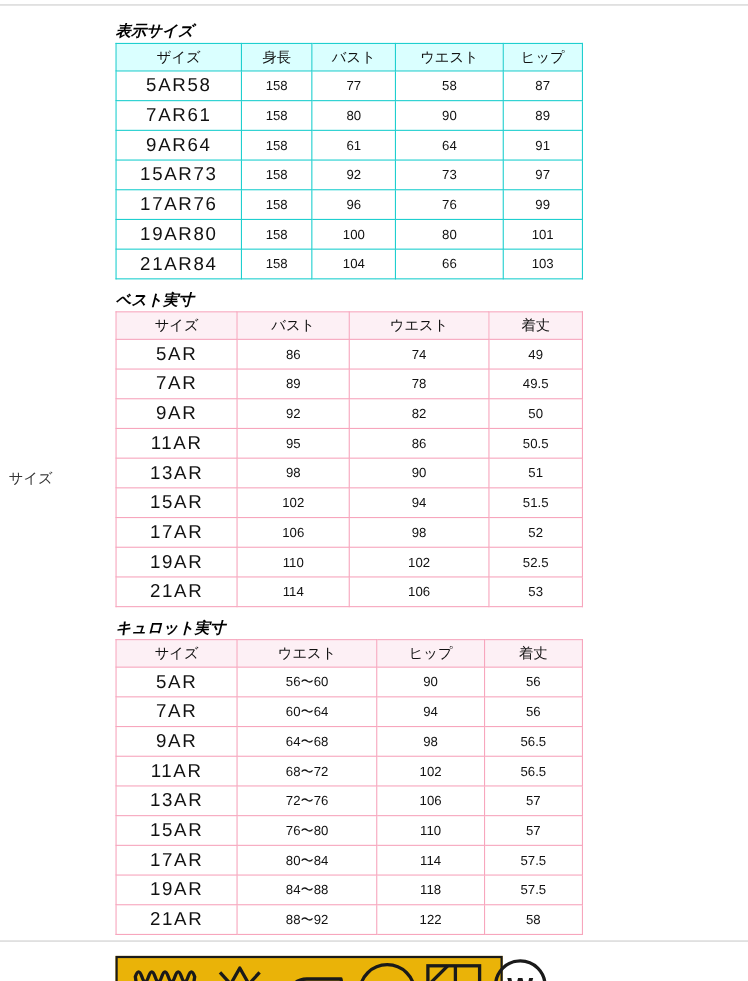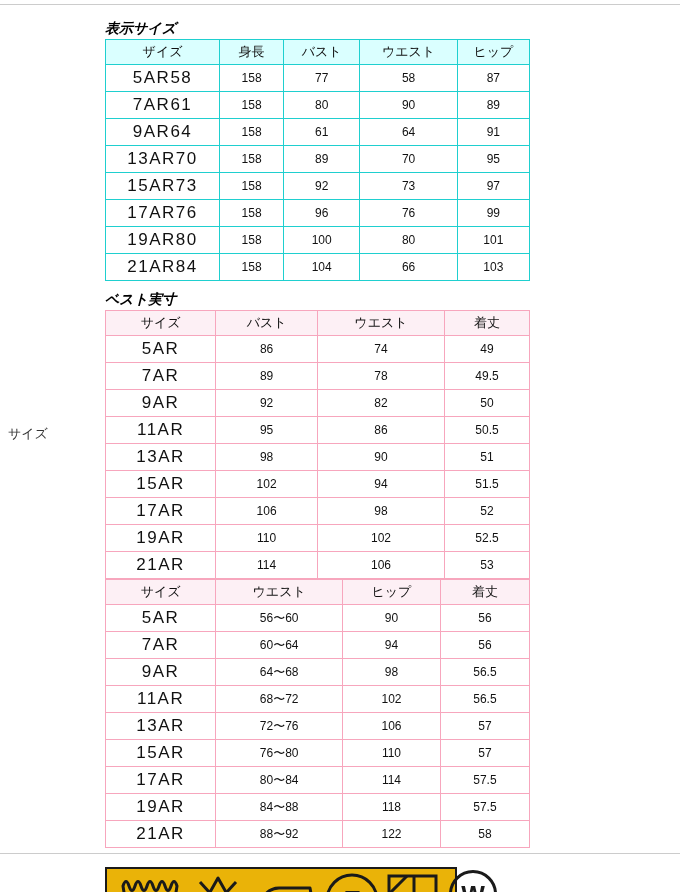--- a/index.html
+++ b/index.html
@@ -74,27 +74,20 @@
             <td>89</td>
           </tr>
           <tr>
             <td>9AR64</td>
             <td>158</td>
             <td>61</td>
             <td>64</td>
             <td>91</td>
           </tr>
           <tr>
-            <td>13AR70</td>
-            <td>158</td>
-            <td>89</td>
-            <td>70</td>
-            <td>95</td>
-          </tr>
-          <tr>
             <td>15AR73</td>
             <td>158</td>
             <td>92</td>
             <td>73</td>
             <td>97</td>
           </tr>
           <tr>
             <td>17AR76</td>
             <td>158</td>
             <td>96</td>
@@ -179,20 +172,21 @@
           </tr>
           <tr>
             <td>21AR</td>
             <td>114</td>
             <td>106</td>
             <td>53</td>
           </tr>
         </tbody>
       </table>
 
+    <div class="tbl-title later">キュロット実寸</div>
     <table id="t2" class="tbl-pink">
         <thead>
           <tr>
             <th>サイズ</th>
             <th>ウエスト</th>
             <th>ヒップ</th>
             <th>着丈</th>
           </tr>
         </thead>
         <tbody>

